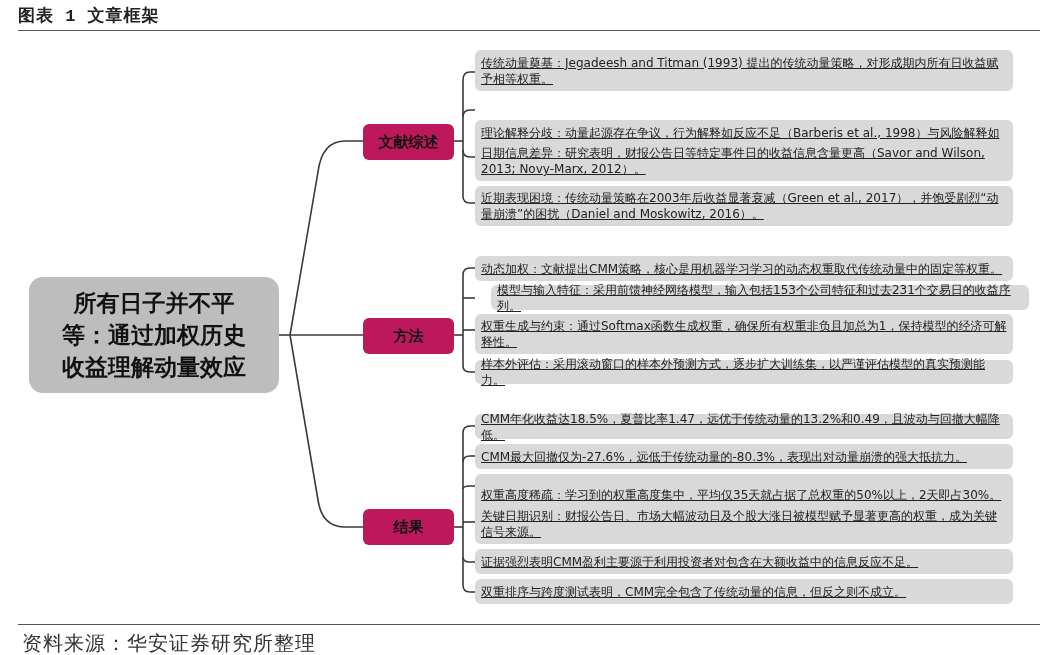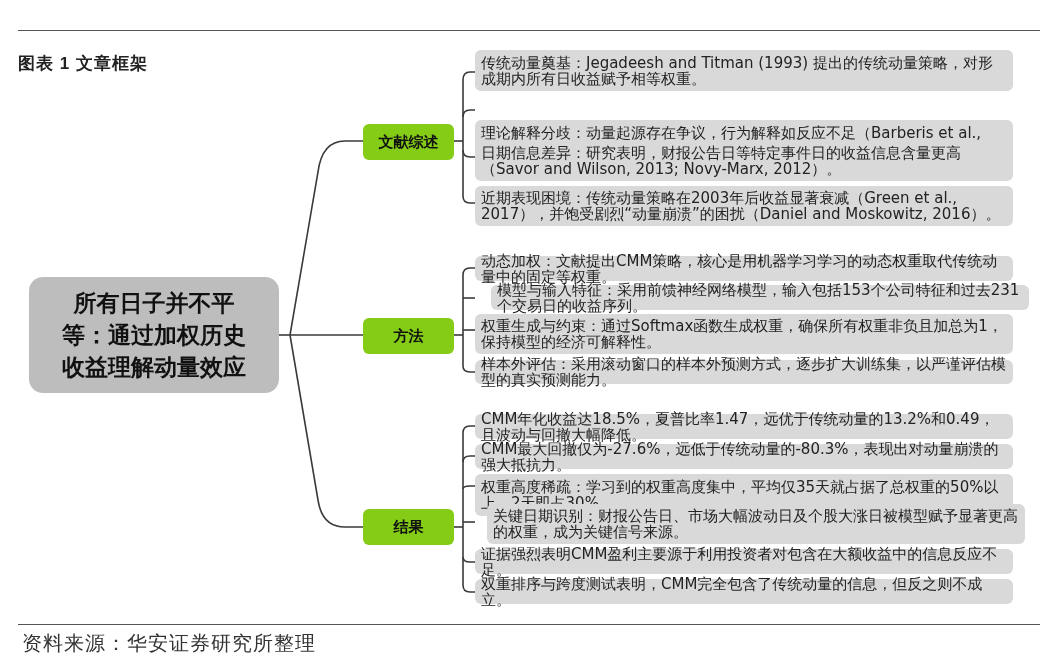--- a/index.html
+++ b/index.html
@@ -1,33 +1,33 @@
 <!DOCTYPE html>
 <html><head>
 <meta charset="utf-8">
 <style>
   html, body { margin:0; padding:0; background:#fff; }
   body { width:1046px; height:655px; position:relative; overflow:hidden;
          font-family:"DejaVu Sans","Liberation Sans",sans-serif; color:#222; }
   .fig-title { position:absolute; left:18px; top:4px; font-size:17px; font-weight:bold;
-               font-family:Liberation Sans, sans-serif; letter-spacing:1px;margin-top:48px; }
+               font-family:Liberation Mono, monospace; letter-spacing:1px; }
   .rule { position:absolute; left:18px; right:6px; height:1px; background:#555; }
   .rule.top { top:30px; }
   .rule.bottom { top:624px; }
   .source { position:absolute; left:22px; top:630px; font-size:20px; color:#333;
             font-family:"DejaVu Serif","Liberation Serif",serif; letter-spacing:1px; }
   svg.lines { position:absolute; left:0; top:0; }
   .root { position:absolute; left:29px; top:277px; width:250px; height:116px; background:#bdbdbd;
           border-radius:14px; display:flex; align-items:center; justify-content:center;
           text-align:center; font-weight:bold; font-size:23px; line-height:32px; color:#111; padding:0 30px; box-sizing:border-box; }
-  .branch { position:absolute; left:363px; width:91px; height:36px; background:#84cc16; border-radius:6px;
+  .branch { position:absolute; left:363px; width:91px; height:36px; background:#be185d; border-radius:6px;
             display:flex; align-items:center; justify-content:center; font-weight:bold; font-size:15px; color:#111; }
   .leaf { position:absolute; left:475px; width:538px; background:#d9d9d9; border-radius:6px;
-          font-size:15px; line-height:16px; color:#222; padding:4px 6px 4px 6px; box-sizing:border-box;
-          display:flex; align-items:center; }
+          font-size:12px; line-height:16px; color:#222; padding:4px 6px 4px 6px; box-sizing:border-box;
+          display:flex; align-items:center;text-decoration:underline; }
 </style>
 </head>
 <body>
 
 <div class="fig-title">图表 1  文章框架</div>
 <div class="rule top"></div>
 
 <svg class="lines" width="1046" height="655">
   <g fill="none" stroke="#3a3a3a" stroke-width="1.6">
 
@@ -67,18 +67,18 @@
 <div class="leaf" style="top:186px;height:40px;">近期表现困境：传统动量策略在2003年后收益显著衰减（Green et al., 2017），并饱受剧烈“动量崩溃”的困扰（Daniel and Moskowitz, 2016）。</div>
 
 <div class="leaf" style="top:256px;height:25px;">动态加权：文献提出CMM策略，核心是用机器学习学习的动态权重取代传统动量中的固定等权重。</div>
 <div class="leaf" style="top:285px;height:25px;margin-left:16px;">模型与输入特征：采用前馈神经网络模型，输入包括153个公司特征和过去231个交易日的收益序列。</div>
 <div class="leaf" style="top:314px;height:40px;">权重生成与约束：通过Softmax函数生成权重，确保所有权重非负且加总为1，保持模型的经济可解释性。</div>
 <div class="leaf" style="top:360px;height:24px;">样本外评估：采用滚动窗口的样本外预测方式，逐步扩大训练集，以严谨评估模型的真实预测能力。</div>
 
 <div class="leaf" style="top:414px;height:25px;">CMM年化收益达18.5%，夏普比率1.47，远优于传统动量的13.2%和0.49，且波动与回撤大幅降低。</div>
 <div class="leaf" style="top:444px;height:25px;">CMM最大回撤仅为-27.6%，远低于传统动量的-80.3%，表现出对动量崩溃的强大抵抗力。</div>
 <div class="leaf" style="top:474px;height:42px;">权重高度稀疏：学习到的权重高度集中，平均仅35天就占据了总权重的50%以上，2天即占30%。</div>
-<div class="leaf" style="top:504px;height:40px;margin-left:12px;">关键日期识别：财报公告日、市场大幅波动日及个股大涨日被模型赋予显著更高的权重，成为关键信号来源。</div>
+<div class="leaf" style="top:504px;height:40px;">关键日期识别：财报公告日、市场大幅波动日及个股大涨日被模型赋予显著更高的权重，成为关键信号来源。</div>
 <div class="leaf" style="top:549px;height:25px;">证据强烈表明CMM盈利主要源于利用投资者对包含在大额收益中的信息反应不足。</div>
 <div class="leaf" style="top:579px;height:25px;">双重排序与跨度测试表明，CMM完全包含了传统动量的信息，但反之则不成立。</div>
 
 <div class="rule bottom"></div>
 <div class="source">资料来源：华安证券研究所整理</div>
 
 </body></html>

